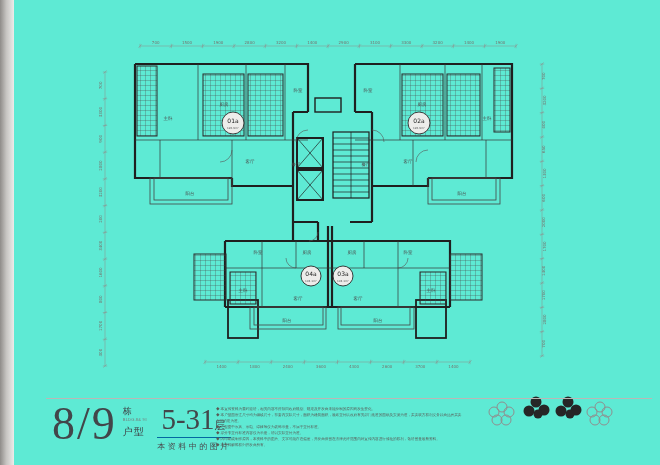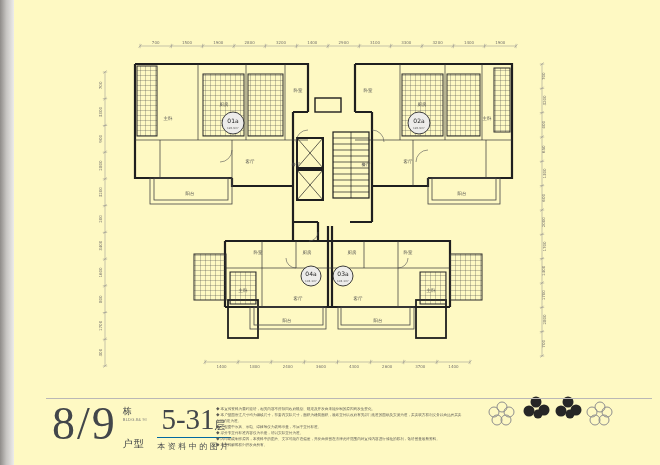--- a/index.html
+++ b/index.html
@@ -1,33 +1,33 @@
 <!DOCTYPE html>
 <html><head>
 <meta charset="utf-8">
 <style>
   html,body{margin:0;padding:0}
-  .page{position:relative;width:660px;height:465px;background:#fef9c3;overflow:hidden;
+  .page{position:relative;width:660px;height:465px;background:#5eead4;overflow:hidden;
         font-family:"Liberation Sans",sans-serif;color:#3e4246}
   .edge-strip{position:absolute;left:0;top:0;width:14px;height:465px;
         background:linear-gradient(90deg,#8f8c89 0%,#c6c4c1 45%,#edecea 100%)}
   svg.plan{position:absolute;left:0;top:0;width:660px;height:465px}
   .dim line{stroke:#8f8d8a;stroke-width:0.5}
   .dim text{fill:#76736d;font-size:4px;font-family:"DejaVu Sans",sans-serif}
   .ucircle{fill:#edecea;stroke:#2a2a2a;stroke-width:0.9}
   .ucode{font-size:6px;fill:#222;text-anchor:middle;font-family:"DejaVu Sans",sans-serif}
   .uarea{font-size:2.8px;fill:#555;text-anchor:middle;font-family:"DejaVu Sans",sans-serif}
   .rlabel{font-size:4.4px;fill:#4a4a4a;text-anchor:middle;font-family:"Liberation Sans",sans-serif}
   .separator{position:absolute;left:46px;top:398px;width:606px;border-top:1px solid #bab8b5}
   .title-block{position:absolute;left:52px;top:402px;display:flex;align-items:flex-start}
   .big-number{font:400 46px/0.95 "Liberation Serif",serif;letter-spacing:2px;color:#42464a}
   .mid-col{margin:5px 0 0 6px;text-align:left}
   .dong{font-size:9px;line-height:1.1}
   .micro{font-size:4px;color:#777;line-height:1.3;letter-spacing:0.2px}
-  .huxing{font-size:10px;margin-top:15px;letter-spacing:1px}
+  .huxing{font-size:10px;margin-top:3px;letter-spacing:1px}
   .floor-col{margin:3px 0 0 10px;text-align:center}
   .floors{font:400 29px/1 "Liberation Serif",serif;color:#42464a;
           border-bottom:1px solid #0369a1;padding:0 2px 3px 2px;white-space:nowrap}
   .floors .fu{font-size:11px;letter-spacing:1px}
   .caption{font-size:8px;letter-spacing:2.5px;margin-top:3px;color:#4a4d50}
   .disclaimer{position:absolute;left:216px;top:407px;width:248px;font-size:3.6px;
           line-height:1.65;color:#5a5853}
   .disclaimer div{white-space:normal}
   .watermark{position:absolute;right:2px;bottom:2px;font-size:21px;font-weight:bold;
           color:#7d2a21;letter-spacing:0.5px;z-index:3;

